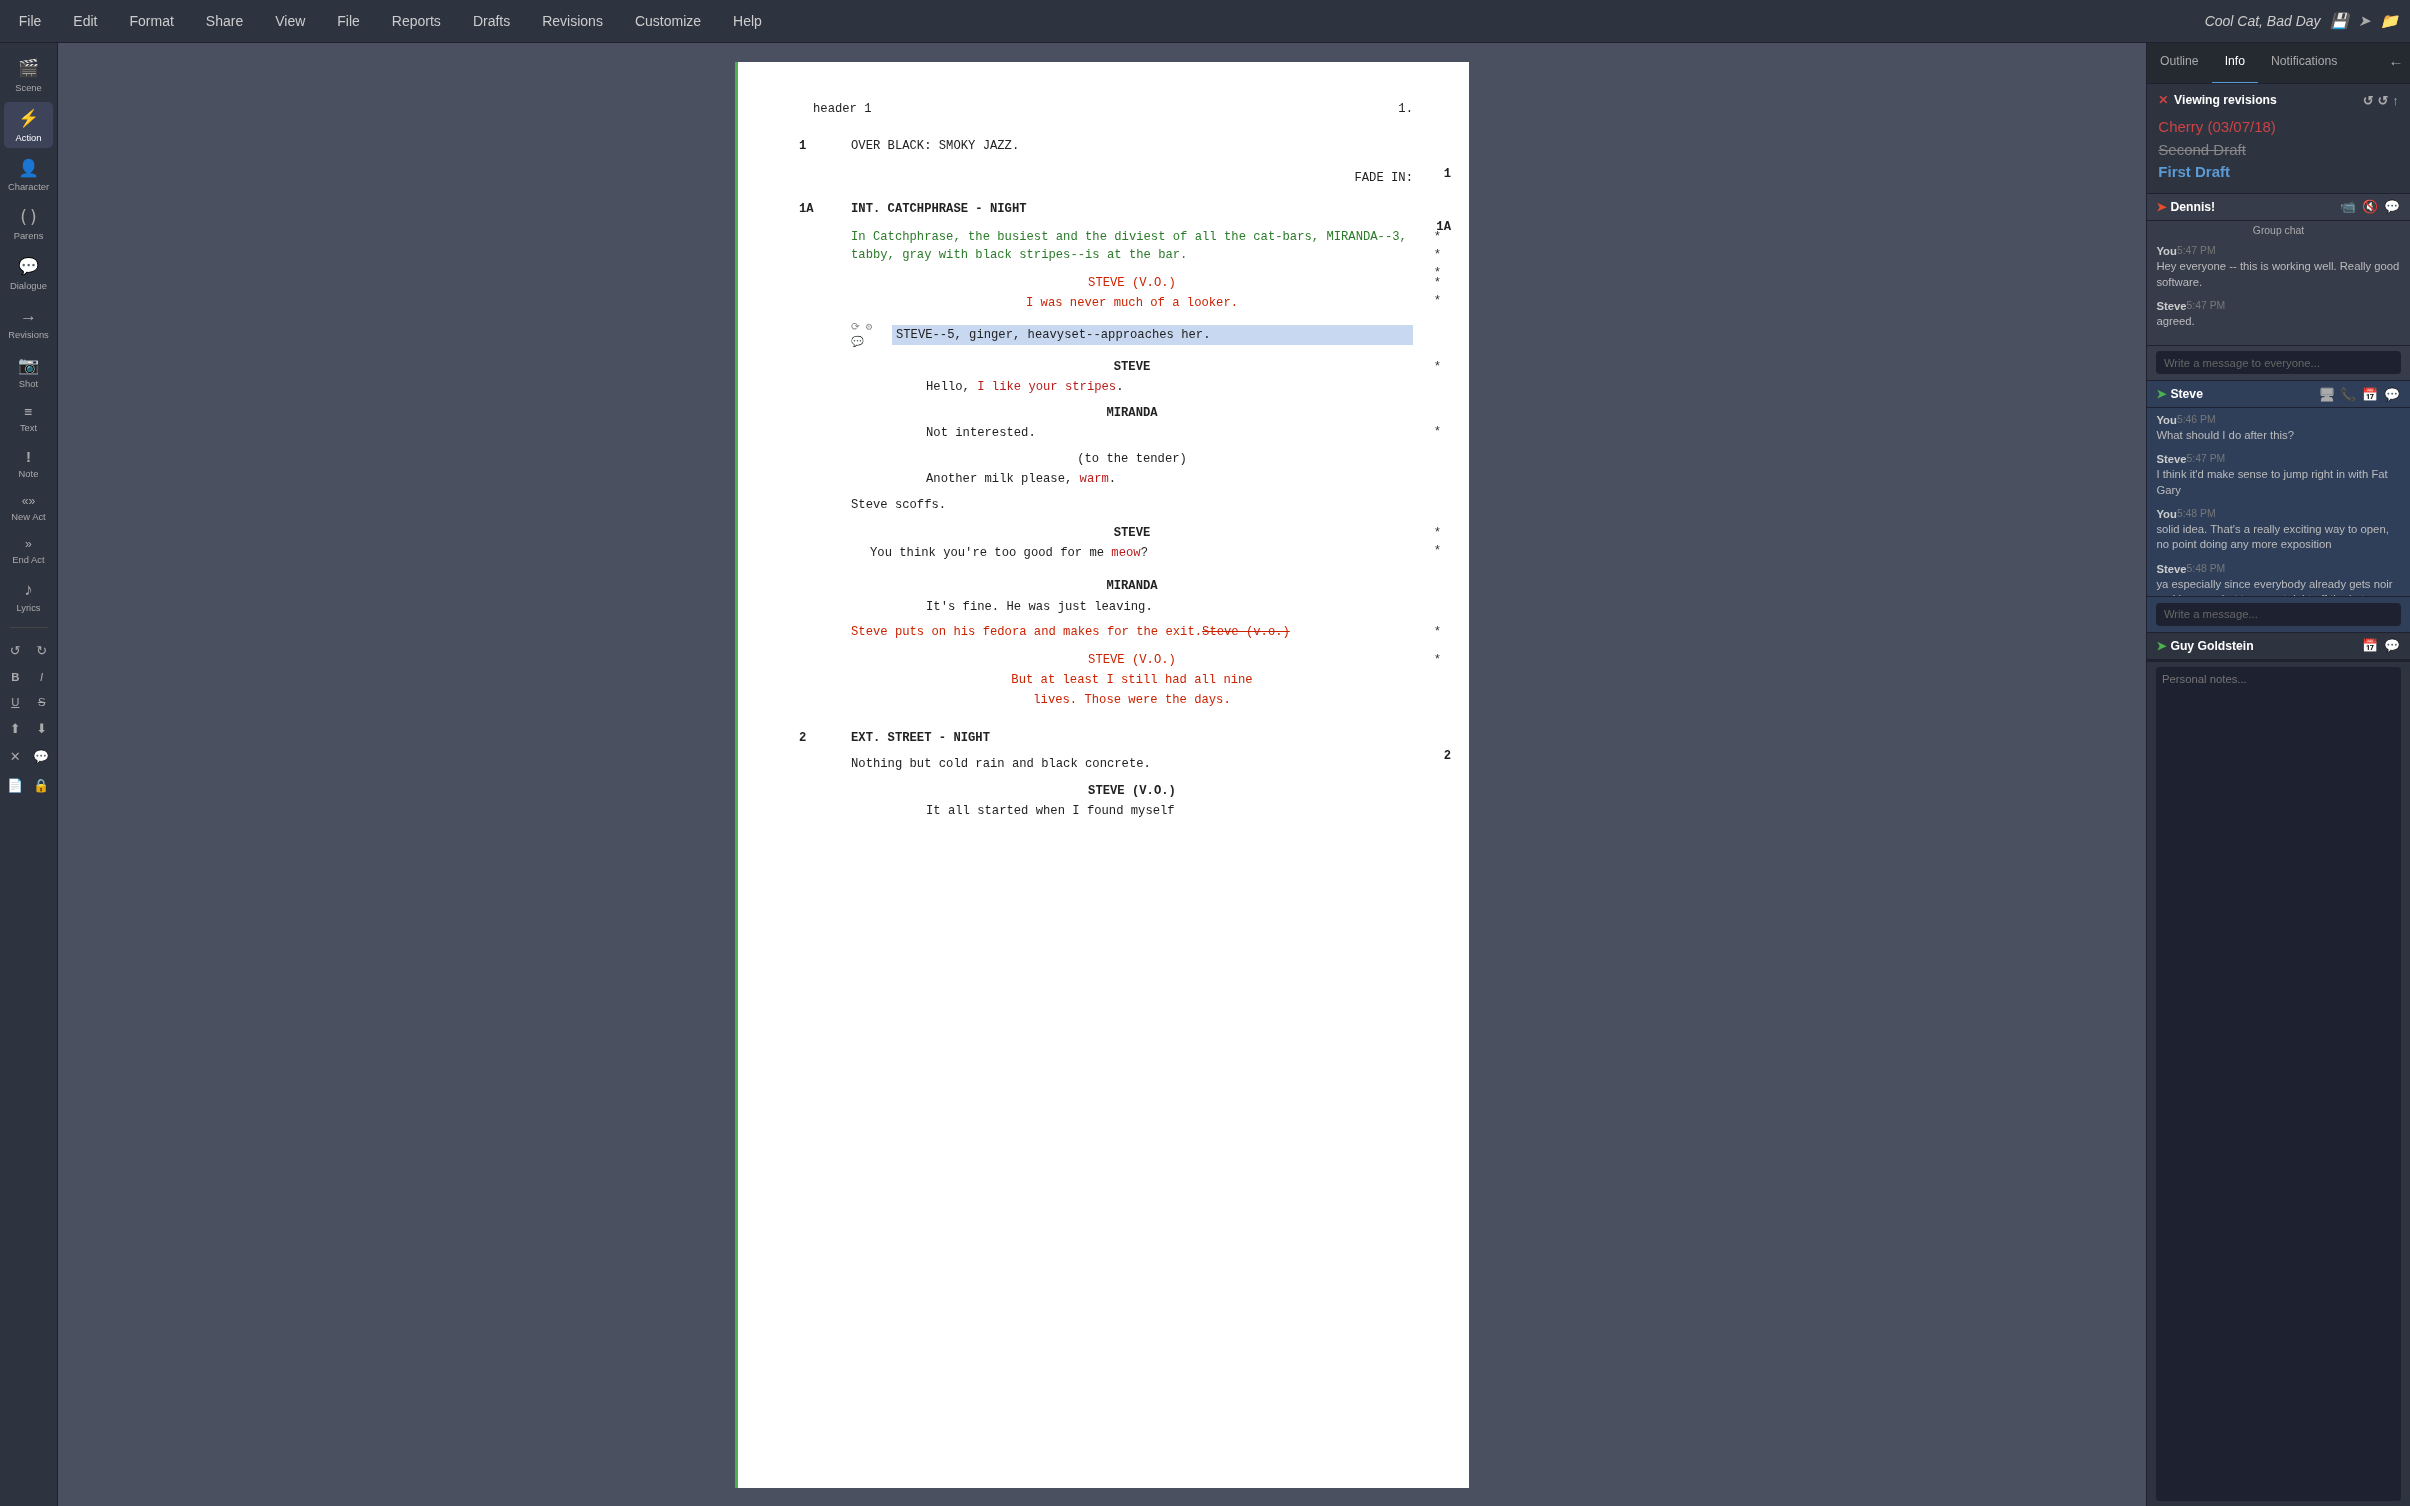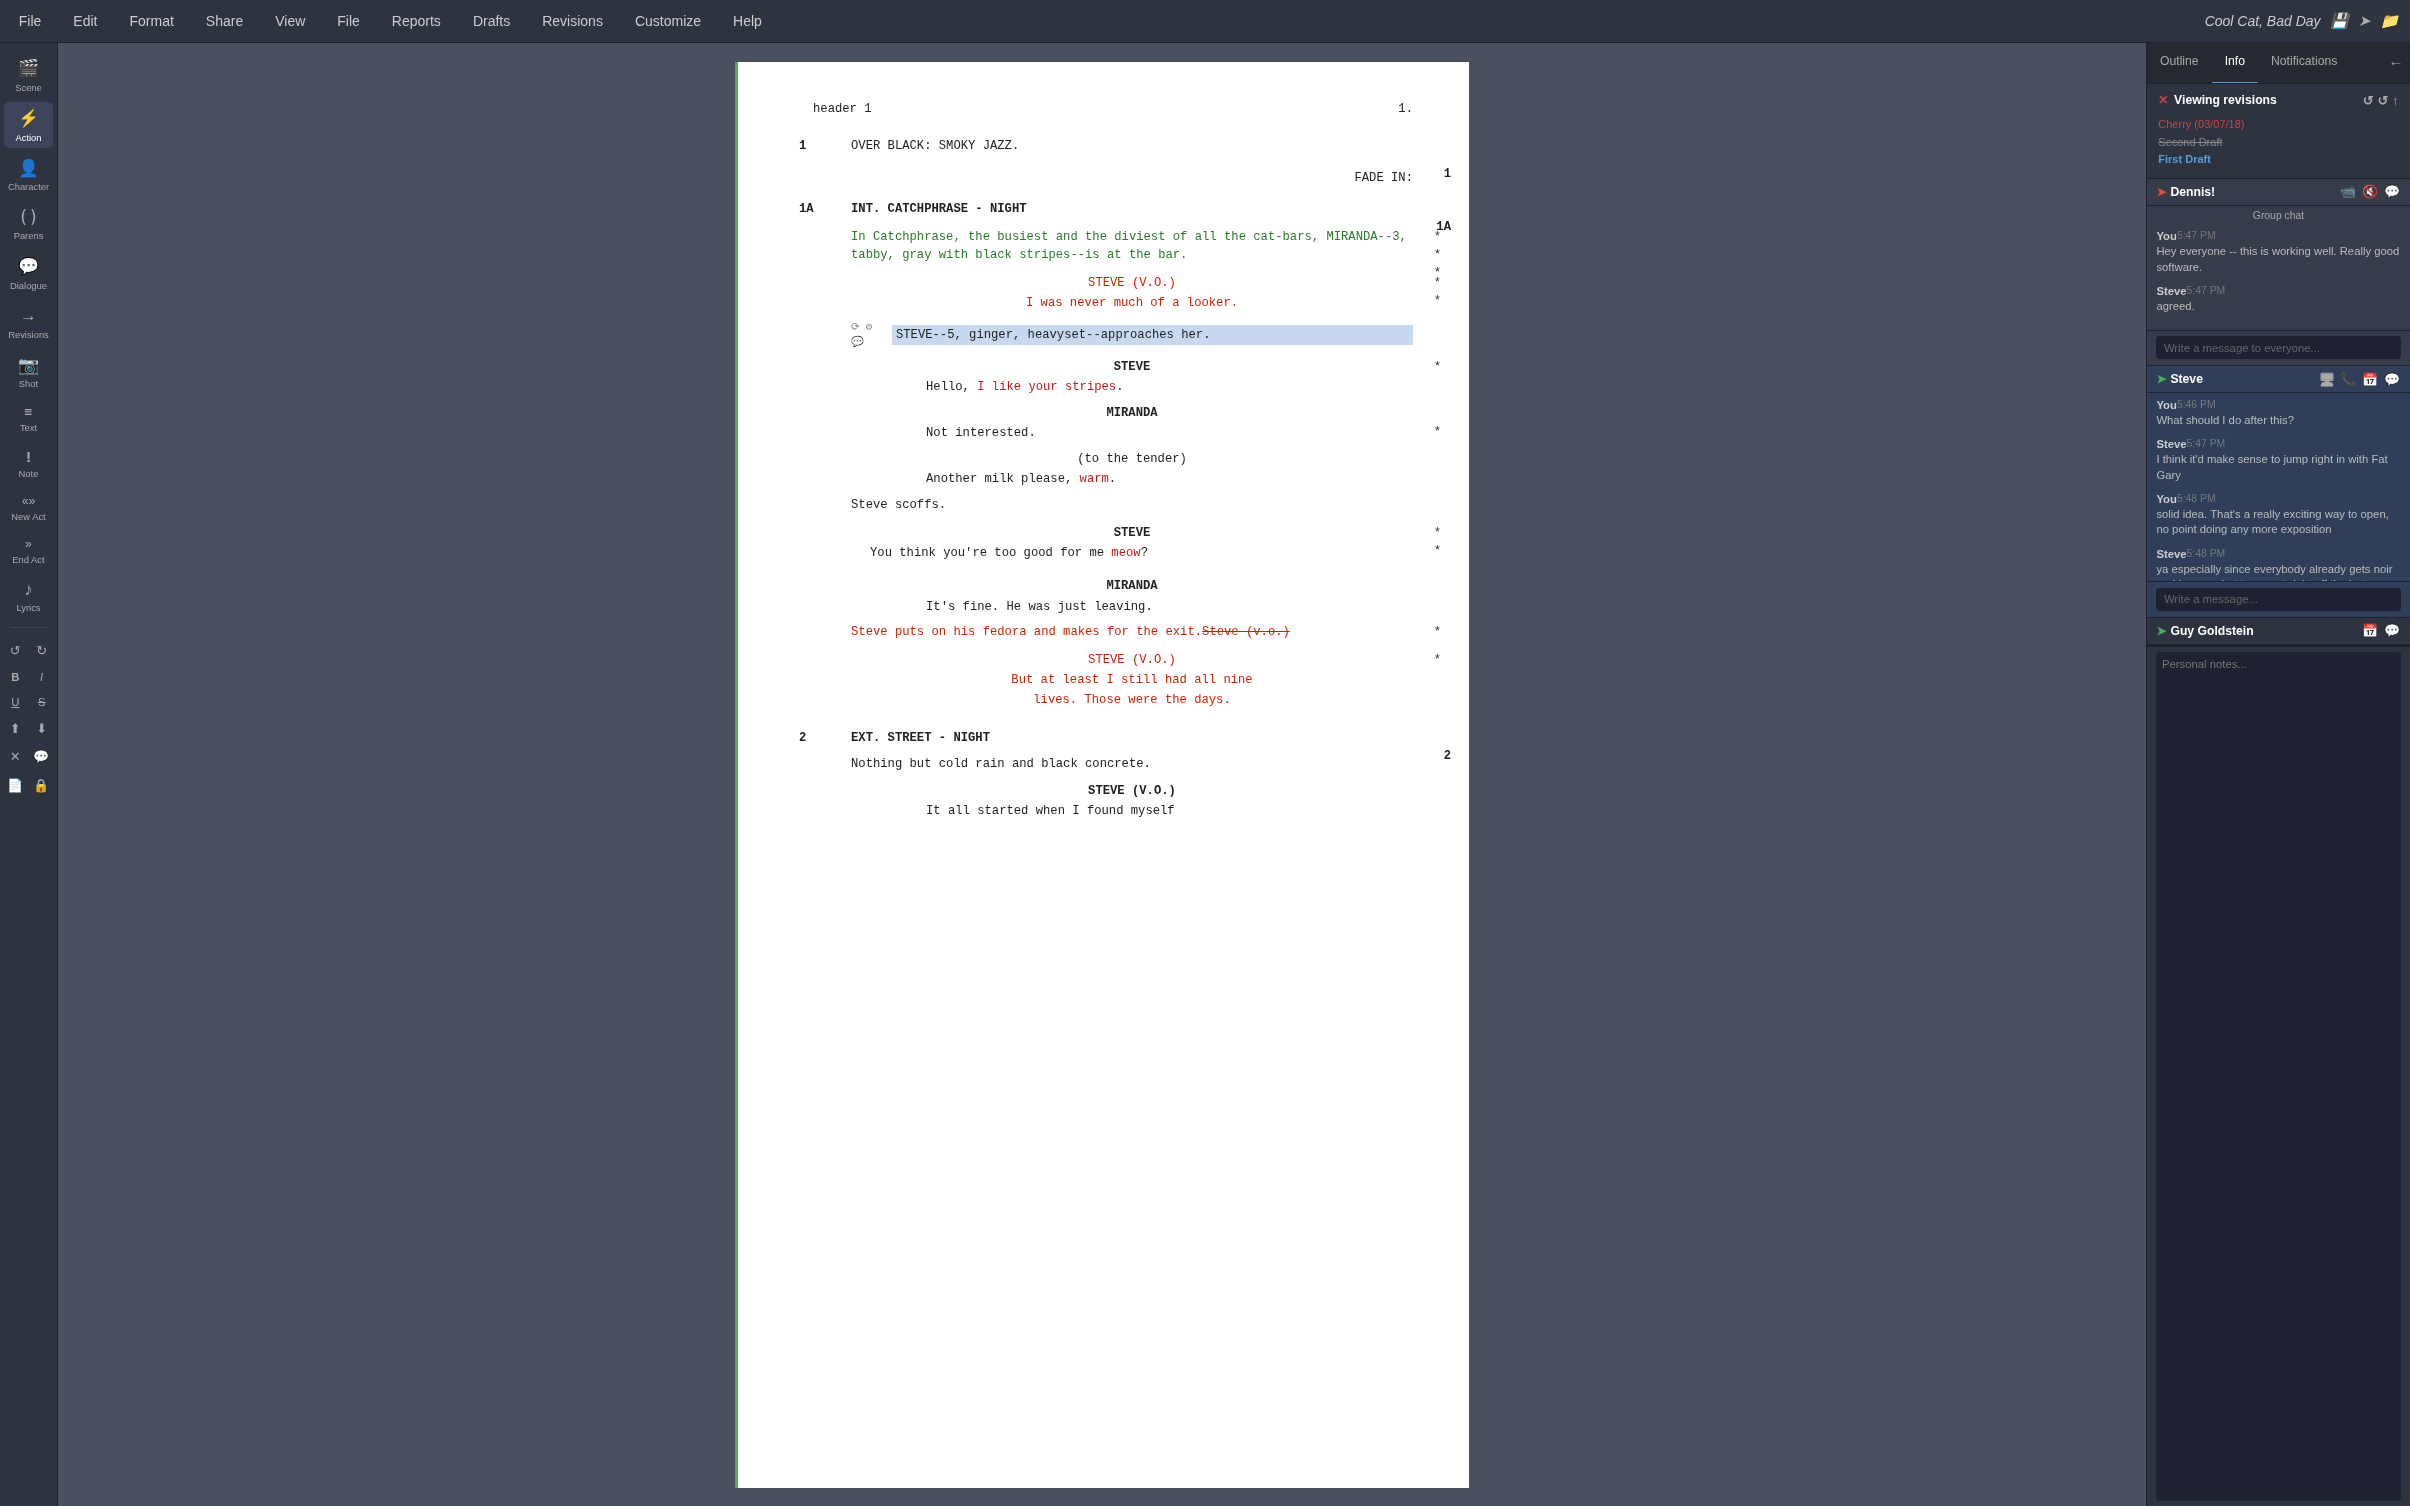--- a/index.html
+++ b/index.html
@@ -83,21 +83,21 @@
     }
     .rpanel-tab {
       padding: 11.3px 13px; color: #aaa; font-family: sans-serif; font-size: 12.2px;
       cursor: pointer; border-bottom: 1.9px solid transparent;
     }
     .rpanel-tab.active { color: #fff; border-bottom: 1.9px solid #5b9bd5; }
     .rpanel-close { margin-left: auto; padding: 11.3px 9.4px; color: #aaa; cursor: pointer; font-size: 15px; }
 
     #revisions-section { padding: 9.4px 11.3px; border-bottom: 0.9px solid #1e2230; }
     .revisions-title { color: #fff; font-family: sans-serif; font-size: 12.2px; font-weight: bold; margin-bottom: 7.5px; display: flex; align-items: center; gap: 5.6px; }
-    .revision-item { font-family: sans-serif; font-size: 11px; padding: 2.8px 0; cursor: pointer; }
+    .revision-item { font-family: sans-serif; font-size: 15px; padding: 2.8px 0; cursor: pointer; }
     .revision-cherry { color: #cc4444; }
     .revision-second { color: #888; text-decoration: line-through; }
     .revision-first { color: #5b9bd5; font-weight: bold; }
 
     #chat-section { display: flex; flex-direction: column; flex: 1; overflow: hidden; }
     .chat-person {
       display: flex; align-items: center; padding: 5.6px 9.4px;
       border-bottom: 0.9px solid #1e2230; font-family: sans-serif; font-size: 12.2px;
       font-weight: bold;
     }

